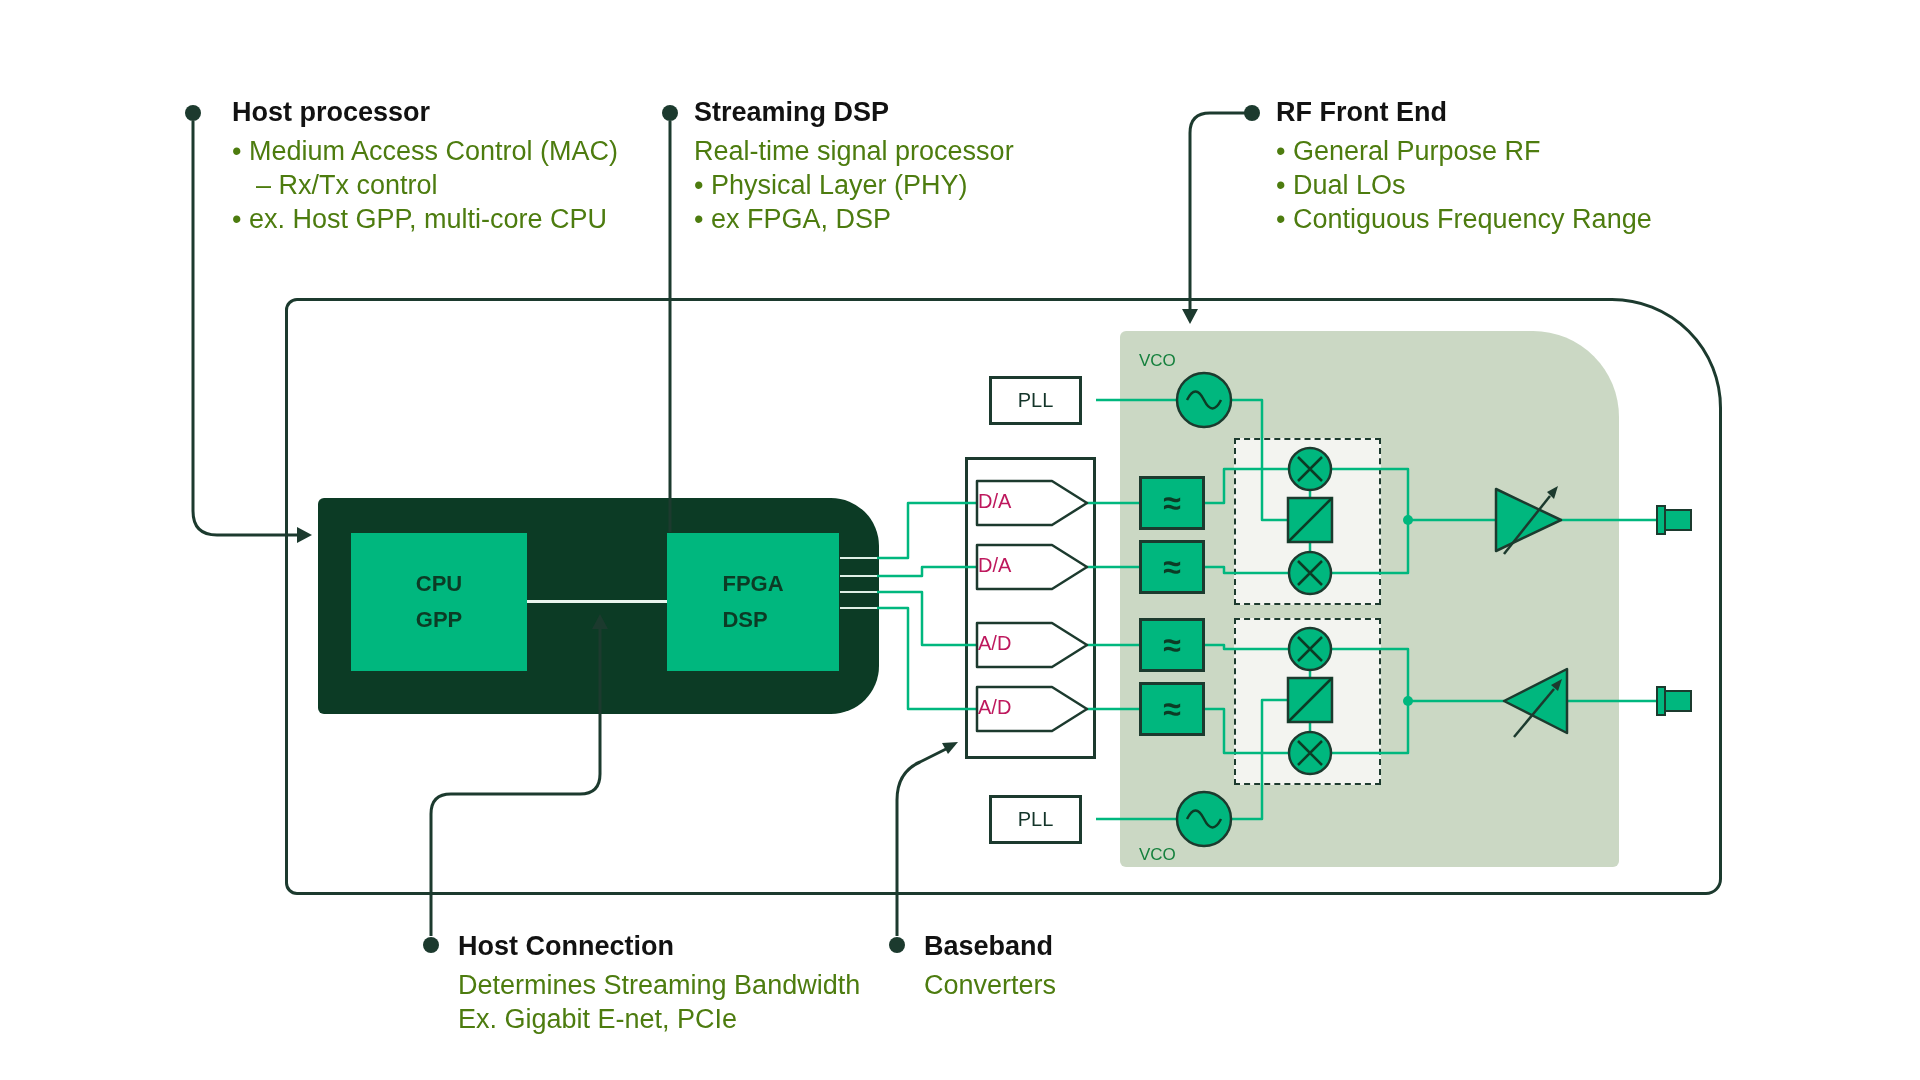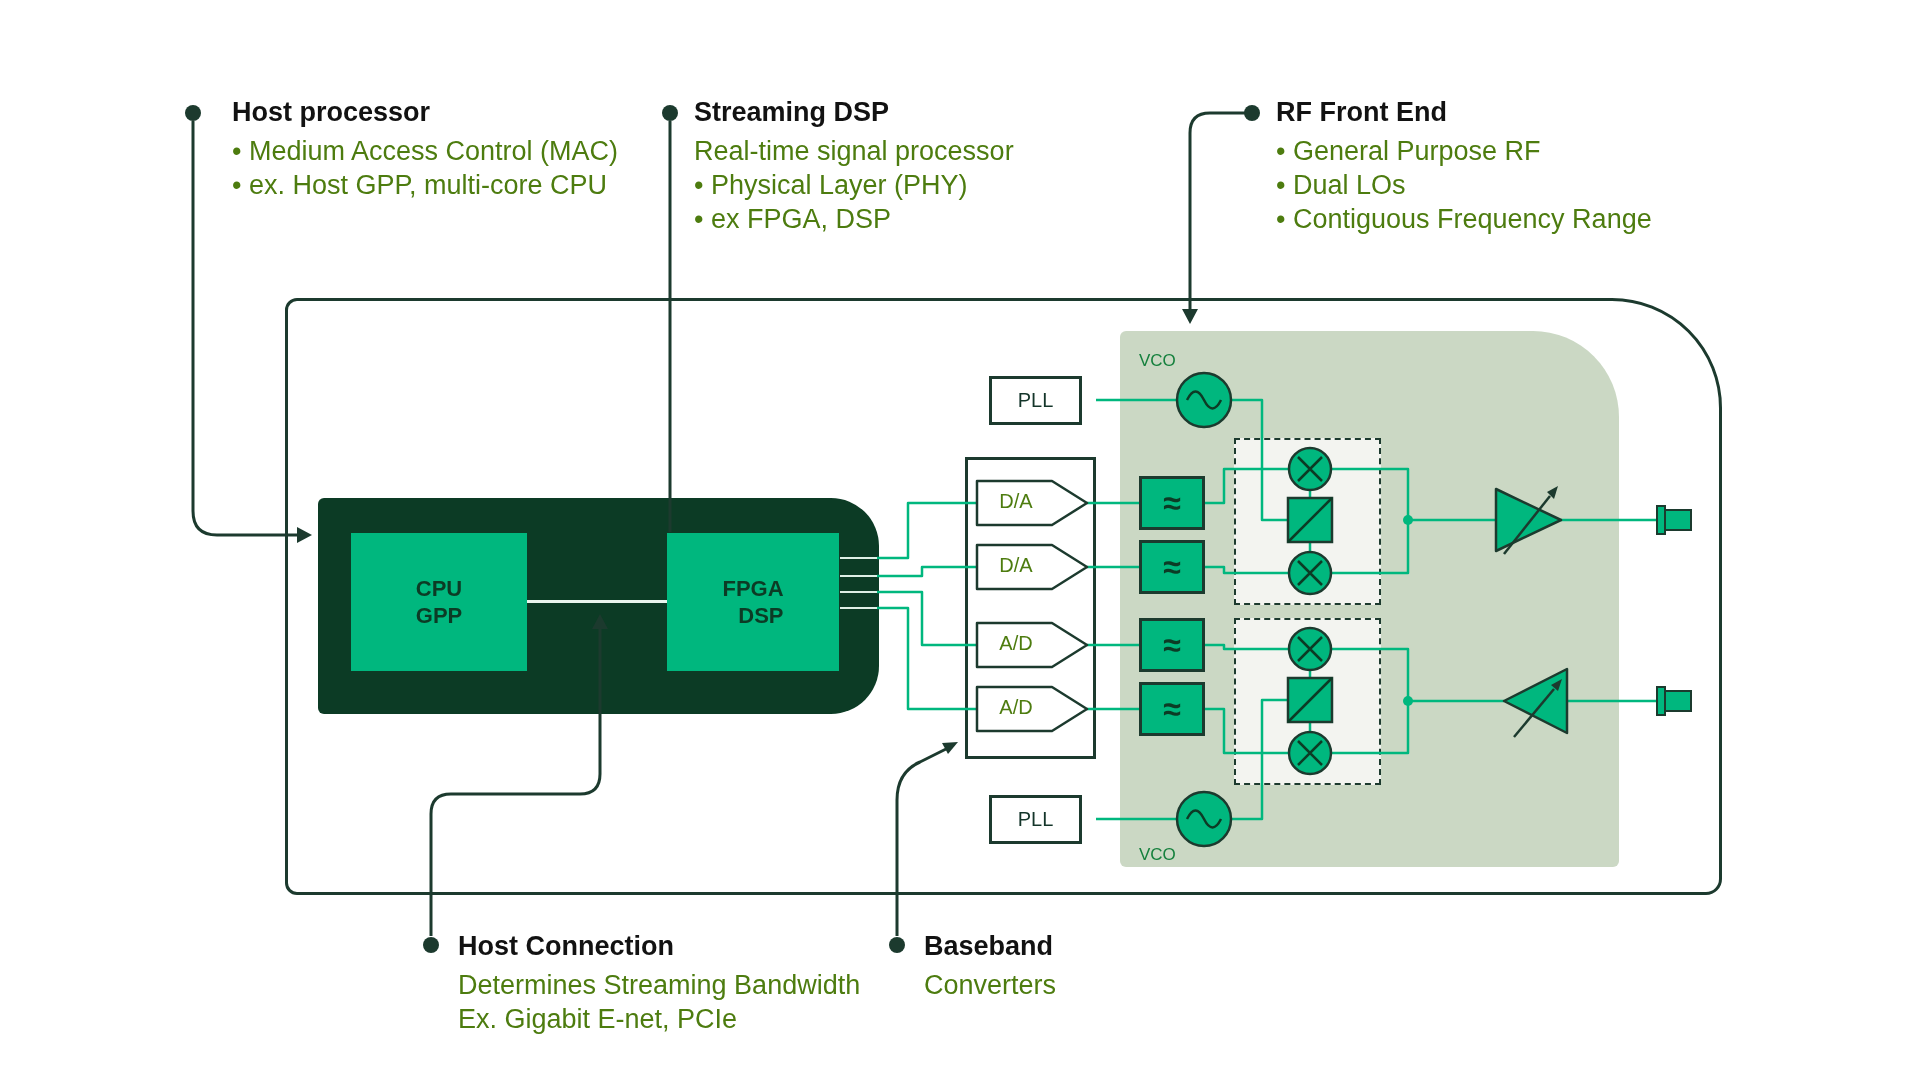--- a/index.html
+++ b/index.html
@@ -7,40 +7,40 @@
          font-family:"Liberation Sans", sans-serif;}
   .abs{position:absolute;box-sizing:border-box;}
 
   
   #outer-box{left:285px;top:298px;width:1437px;height:597px;border:3px solid #1C3A2E;
              border-radius:12px 110px 16px 12px;background:transparent;z-index:1;}
   #sage-panel{left:1120px;top:331px;width:499px;height:536px;background:#CBD8C4;
               border-radius:6px 86px 6px 6px;z-index:1;}
   #dark-block{left:318px;top:498px;width:561px;height:216px;background:#0C3B25;
               border-radius:6px 48px 48px 6px;z-index:2;}
-  .chip{background:#00B77E;color:#0C3B25;font-weight:bold;font-size:22px;line-height:27px;
-        display:flex;align-items:center;justify-content:center;text-align:right;
+  .chip{background:#00B77E;color:#0C3B25;font-weight:bold;font-size:22px;line-height:36px;
+        display:flex;align-items:center;justify-content:center;text-align:left;
         white-space:pre-line;z-index:3;}
   #cpu-block{left:351px;top:533px;width:176px;height:138px;}
   #fpga-block{left:667px;top:533px;width:172px;height:138px;}
   #cpu-fpga-line{left:527px;top:600px;width:140px;height:3px;background:#EAF5EE;z-index:3;}
 
   #converter-box{left:965px;top:457px;width:131px;height:302px;background:#ffffff;
                  border:3px solid #1C3A2E;z-index:3;}
   .pll{background:#ffffff;border:3px solid #1C3A2E;display:flex;align-items:center;
        justify-content:center;font-size:20px;color:#14352A;z-index:3;width:93px;height:49px;}
   #pll-top{left:989px;top:376px;}
   #pll-bottom{left:989px;top:795px;}
   .dashed-box{width:147px;height:167px;background:#F3F4F0;border:2px dashed #1C3A2E;z-index:3;}
   #dashed-top{left:1234px;top:438px;}
   #dashed-bottom{left:1234px;top:618px;}
   .filter{left:1139px;width:66px;height:54px;background:#00B77E;border:3px solid #1C3A2E;
           display:flex;align-items:center;justify-content:center;font-size:32px;font-weight:bold;
           color:#0C3B25;z-index:3;}
-  .conv-label{left:978px;width:76px;text-align:center;font-size:20px;color:#4d7c0f;z-index:6;}
+  .conv-label{left:978px;width:76px;text-align:left;font-size:20px;color:#be185d;z-index:6;}
   .vco-label{font-size:17px;color:#15803d;z-index:6;}
 
   
   .callout{z-index:6;}
   .callout-title{font-weight:bold;font-size:27px;color:#121212;margin-bottom:6px;white-space:nowrap;}
   .callout-line{font-size:27px;color:#4d7c0f;line-height:34px;white-space:nowrap;}
   .indent{padding-left:24px;}
 
   #diagram-svg{left:0;top:0;width:1920px;height:1080px;z-index:5;pointer-events:none;}
 </style>
@@ -194,20 +194,21 @@
   <span class="abs conv-label" style="top:554px;">D/A</span>
   <span class="abs conv-label" style="top:632px;">A/D</span>
   <span class="abs conv-label" style="top:696px;">A/D</span>
 
   <span class="abs vco-label" style="left:1139px;top:351px;">VCO</span>
   <span class="abs vco-label" style="left:1139px;top:845px;">VCO</span>
 
   <div class="abs callout" style="left:224px;top:97px;margin-left:8px;">
     <div class="callout-title">Host processor</div>
     <div class="callout-line">• Medium Access Control (MAC)</div>
+    <div class="callout-line indent">– Rx/Tx control</div>
     <div class="callout-line">• ex. Host GPP, multi-core CPU</div>
   </div>
 
   <div class="abs callout" style="left:694px;top:97px;">
     <div class="callout-title">Streaming DSP</div>
     <div class="callout-line">Real-time signal processor</div>
     <div class="callout-line">• Physical Layer (PHY)</div>
     <div class="callout-line">• ex FPGA, DSP</div>
   </div>
 

